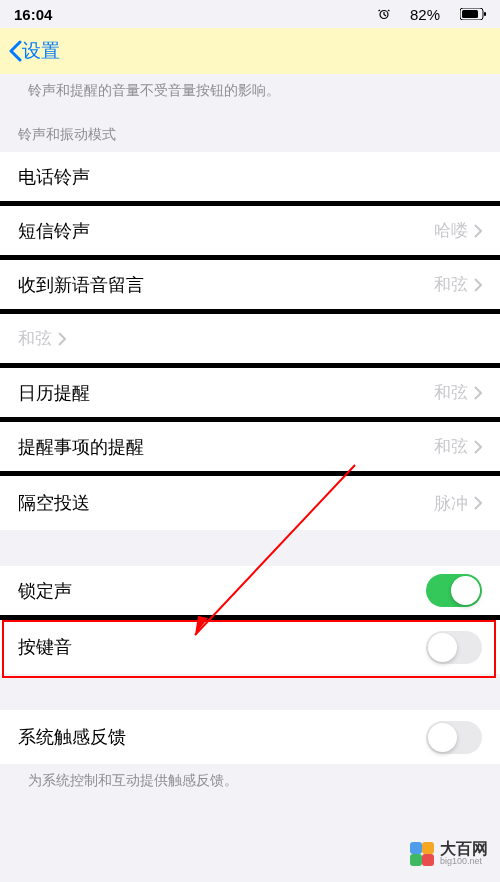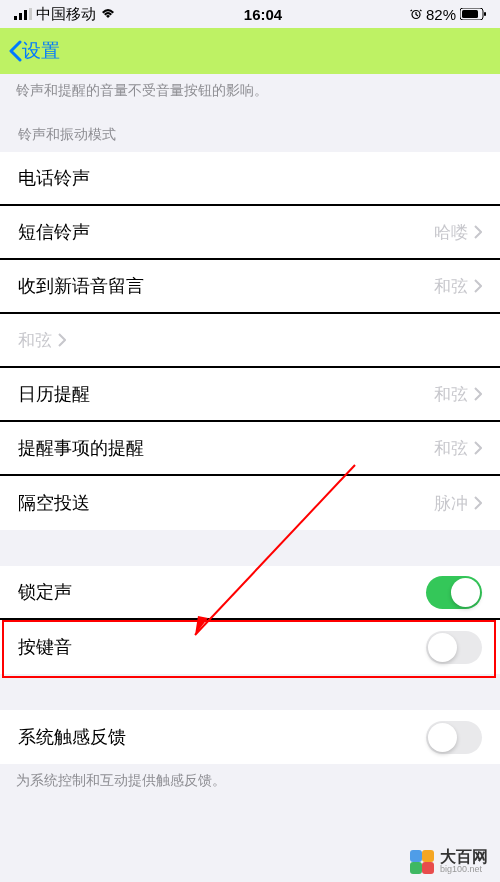--- a/index.html
+++ b/index.html
@@ -25,64 +25,64 @@
       font-weight: 500;
     }
     .status-left {
       display: flex;
       align-items: center;
       gap: 4px;
     }
     .status-right {
       display: flex;
       align-items: center;
-      gap: 4px;
+      gap: 20px;
     }
     .nav-bar {
       height: 46px;
       display: flex;
       align-items: center;
       position: relative;
-      background: #bef264;
+      background: #fef9c3;
     }
     .back-button {
       display: flex;
       align-items: center;
       color: #007aff;
       font-size: 19px;
       padding-left: 8px;
       cursor: pointer;
     }
     .nav-title {
       position: absolute;
       left: 50%;
       transform: translateX(-50%);
       font-size: 19px;
       font-weight: 600;
     }
     .description {
       font-size: 14px;
       color: #8e8e93;
-      padding: 8px 16px 12px;
+      padding: 8px 28px 12px;
     }
     .section-header {
       font-size: 14px;
       color: #8e8e93;
       padding: 14px 18px 8px;
     }
     .list-group {
       background: #fff;
     }
     .list-item {
       display: flex;
       align-items: center;
       justify-content: space-between;
       height: 54px;
       padding: 0 18px;
-      border-bottom: 2px solid #000000;
+      border-bottom: 5px solid #000000;
       position: relative;
     }
     .list-item:last-child {
       border-bottom: none;
     }
     .list-label {
       font-size: 18px;
       color: #000;
     }
     .list-value {
@@ -139,21 +139,21 @@
       position: absolute;
       pointer-events: none;
       left: 180px;
       top: 460px;
       width: 180px;
       height: 190px;
     }
     .watermark {
       position: absolute;
       right: 12px;
-      bottom: 8px;
+      bottom: 16px;
       display: flex;
       align-items: center;
       gap: 6px;
     }
     .wm-logo {
       display: flex;
       flex-wrap: wrap;
       width: 24px;
       height: 24px;
     }
@@ -174,32 +174,20 @@
     }
     .wm-sub {
       font-size: 9px;
       color: #999;
     }
   </style>
 </head>
 <body>
 
 <div class="status-bar">
-  <div class="status-left">
-    <svg width="18" height="12" viewBox="0 0 18 12">
-        <rect x="0" y="8" width="3" height="4" fill="#000"></rect>
-        <rect x="5" y="5" width="3" height="7" fill="#000"></rect>
-        <rect x="10" y="2" width="3" height="10" fill="#000"></rect>
-        <rect x="15" y="0" width="3" height="12" fill="#ccc"></rect>
-      </svg>
-    <span>中国移动</span>
-    <svg width="16" height="12" viewBox="0 0 16 12">
-        <path d="M8 10 L6 8 Q8 6 10 8 Z M4 6 Q8 2 12 6 L10.5 7.5 Q8 5 5.5 7.5 Z M2 4 Q8 -2 14 4 L12.5 5.5 Q8 1 3.5 5.5 Z" fill="#000"></path>
-      </svg>
-  </div>
   <div style="font-weight:700">16:04</div>
   <div class="status-right">
     <svg width="12" height="12" viewBox="0 0 12 12">
         <circle cx="6" cy="6.5" r="4" fill="none" stroke="#000" stroke-width="1.2"></circle>
         <path d="M6 4 L6 6.5 L8 8" stroke="#000" stroke-width="1.2" fill="none"></path>
         <path d="M2 2 L0.5 3 M10 2 L11.5 3" stroke="#000" stroke-width="1.2"></path>
       </svg>
     <span>82%</span>
     <svg width="26" height="12" viewBox="0 0 26 12">
         <rect x="0" y="0" width="23" height="12" rx="3" fill="none" stroke="#000" stroke-width="1"></rect>

